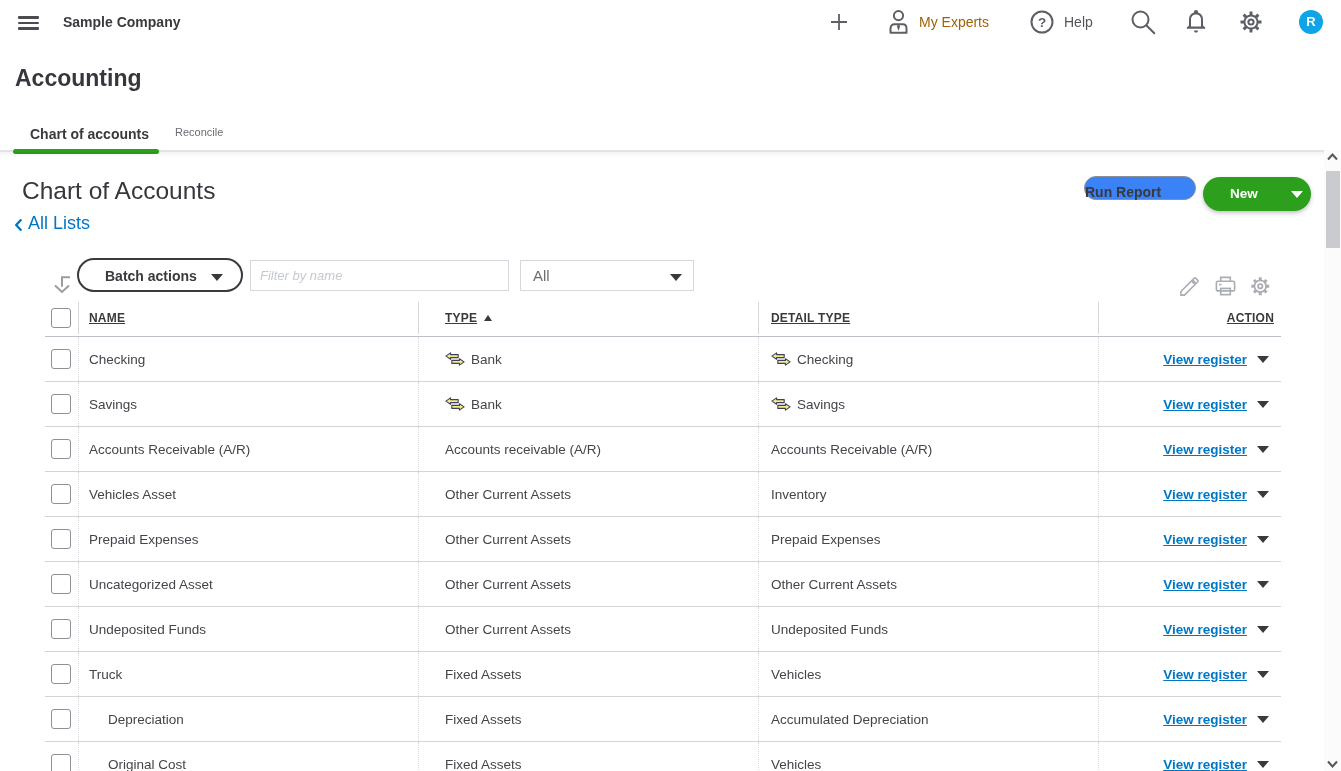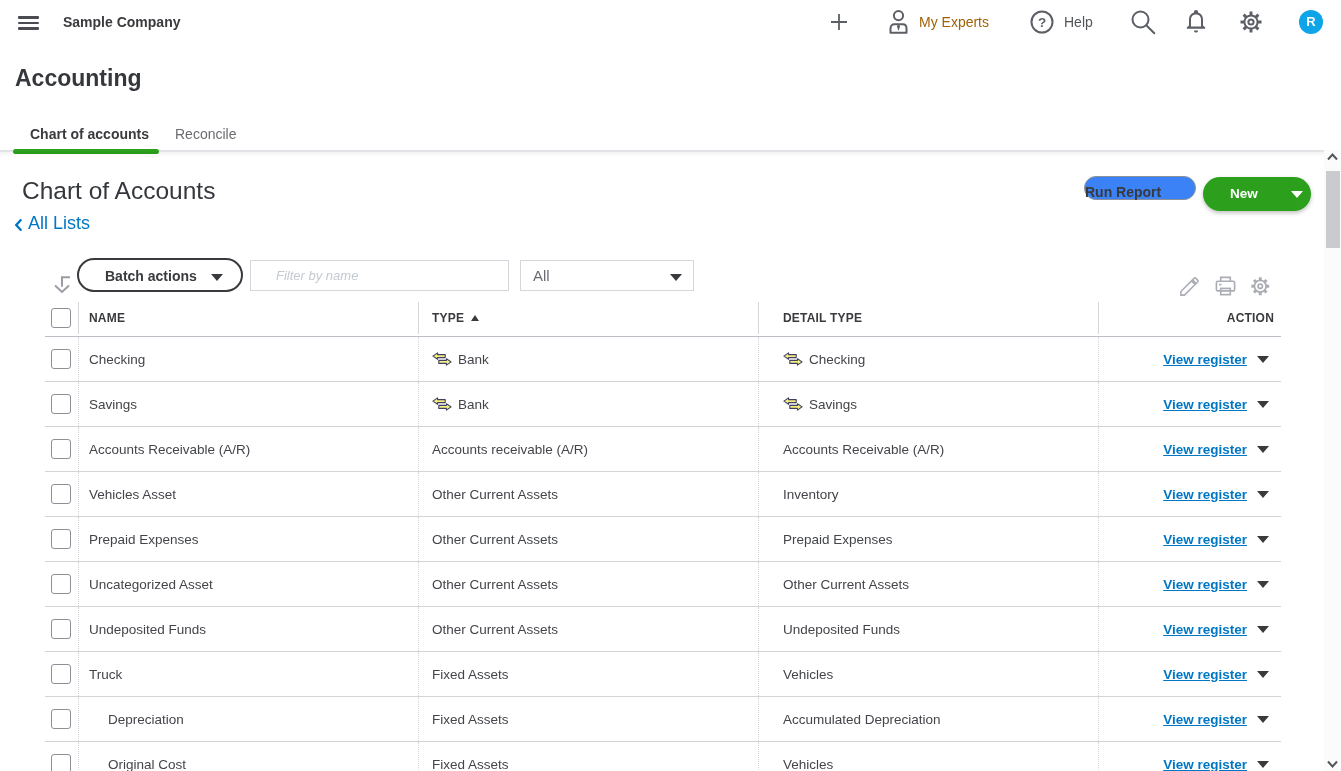--- a/index.html
+++ b/index.html
@@ -18,21 +18,21 @@
 #helptx { left:1064px; top:14px; font-size:14px; color:#53555b; }
 #searchic { left:1130px; top:9px; }
 #bellic { left:1184px; top:8px; }
 #gearic { left:1239px; top:10px; }
 #avatar { left:1299px; top:10px; width:24px; height:24px; border-radius:50%;
   background:#0da5e8; color:#fff; font-size:13px; font-weight:bold;
   text-align:center; line-height:24px; }
 
 #pagetitle { left:15px; top:65px; font-size:23px; font-weight:bold; color:#35373c;text-align:center; }
 #tab1 { left:30px; top:126px; font-size:14px; font-weight:bold; color:#393A3D; }
-#tab2 { left:175px; top:126px; font-size:14px; color:#6B6C72; }
+#tab2 { left:175px; top:126px; font-size:11px; color:#6B6C72; }
 #tabline { left:0; top:150px; width:1324px; height:2px; background:#e2e3e6; }
 #tabgreen { left:13px; top:148.5px; width:146px; height:5px; background:#2CA01C; border-radius:2.5px; }
 #cardshadow { left:0; top:152px; width:1324px; height:5px;
   background:linear-gradient(rgba(0,0,0,0.05), rgba(0,0,0,0)); }
 
 #cardtitle { left:22px; top:177px; font-size:24.5px; font-weight:400; color:#35373c; }
 #alllists { left:14px; top:213px; font-size:18px; color:#0077C5; }
 #runreport { left:1084px; top:176px; width:112px; height:24px; border:1px solid #8D9096;
   border-radius:17px; background:#3b82f6; font-size:14px; font-weight:bold; color:#393A3D;
   text-align:left; line-height:31px; }
@@ -43,43 +43,43 @@
 #newbtn .caret { position:absolute; right:8px; top:14px; border-left:6px solid transparent;
   border-right:6px solid transparent; border-top:7px solid #fff; }
 
 #dropicon { left:53px; top:271px; }
 #batch { left:77px; top:258px; width:166px; height:34px; border:2px solid #393A3D;
   border-radius:17px; background:#fff; }
 #batch span { position:absolute; left:26px; top:8px; font-size:14px; font-weight:bold; }
 #batch .caret { position:absolute; left:132px; top:14px; border-left:6px solid transparent;
   border-right:6px solid transparent; border-top:7px solid #393A3D; }
 #filter { left:250px; top:260px; width:259px; height:31px; border:1px solid #D4D7DC;
-  font-size:13px; font-style:italic; color:#c5c9d1; line-height:29px; padding-left:25px; }
+  font-size:13px; font-style:italic; color:#c5c9d1; line-height:29px; padding-left:9px; }
 #allsel { left:520px; top:260px; width:174px; height:31px; border:1px solid #D4D7DC;
   font-size:15px; color:#6B6C72; line-height:29px; padding-left:12px; }
 #allsel .caret { position:absolute; right:11px; top:13px; border-left:6px solid transparent;
   border-right:6px solid transparent; border-top:7px solid #393A3D; }
 .toolic { top:277px; }
 #pencil { left:1178px; top:275px; }
 #printer { left:1214px; top:275px; }
 #gearsm { left:1250px; top:276px; }
 
 #table { left:45px; top:302px; width:1236px; }
 .trow { display:flex; border-bottom:1px solid #d2d4d8; height:45px; align-items:center;
   font-size:13.5px; color:#43454a; }
 #thead { height:35px; padding-bottom:2px; border-bottom:1px solid #bcbfc5;
   font-size:12px; font-weight:bold; color:#393A3D; letter-spacing:0.2px; }
 .c0 { width:33px; align-self:stretch; display:flex; align-items:center; }
 .c1 { width:340px; align-self:stretch; display:flex; align-items:center; padding-left:10px; }
-.c2 { width:340px; align-self:stretch; display:flex; align-items:center; padding-left:13px; }
-.c3 { width:340px; align-self:stretch; display:flex; align-items:center; padding-left:24px; }
+.c2 { width:340px; align-self:stretch; display:flex; align-items:center; padding-left:26px; }
+.c3 { width:340px; align-self:stretch; display:flex; align-items:center; padding-left:12px; }
 .c4 { width:183px; align-self:stretch; display:flex; align-items:center;
   justify-content:flex-end; padding-right:12px; }
 .trow .c1, .trow .c2, .trow .c3, .trow .c4 { border-left:1px dotted #d5d7db; }
-#thead .c1, #thead .c2, #thead .c3, #thead .c4 { border-left:1px solid #d5d7db; }
+#thead .c1, #thead .c2, #thead .c3, #thead .c4 { border-left:1px solid #d5d7db;text-decoration:underline; }
 #thead .c4 { padding-right:7px; }
 .cb { width:20px; height:20px; border:1.5px solid #8D9096; border-radius:3px;
   margin-left:6px; background:#fff; }
 .vreg { font-size:13.5px; font-weight:bold; color:#0077C5;text-decoration:underline; }
 .acaret { margin-left:10px; border-left:6px solid transparent;
   border-right:6px solid transparent; border-top:7px solid #393A3D; }
 .sorta { margin-left:7px; border-left:4.5px solid transparent;
   border-right:4.5px solid transparent; border-bottom:6px solid #393A3D; }
 .ind { padding-left:29px !important; }
 .bicon { margin-right:6px; }

